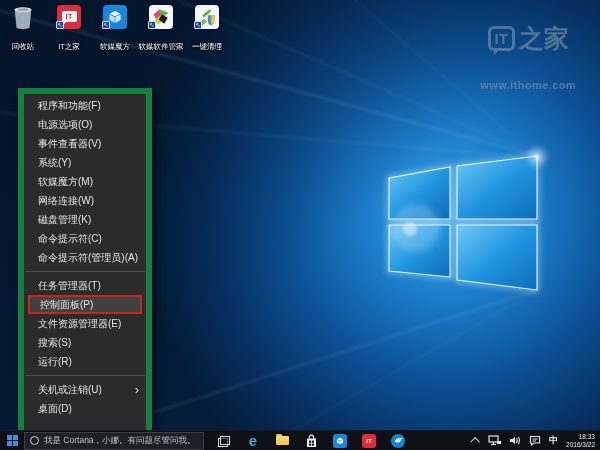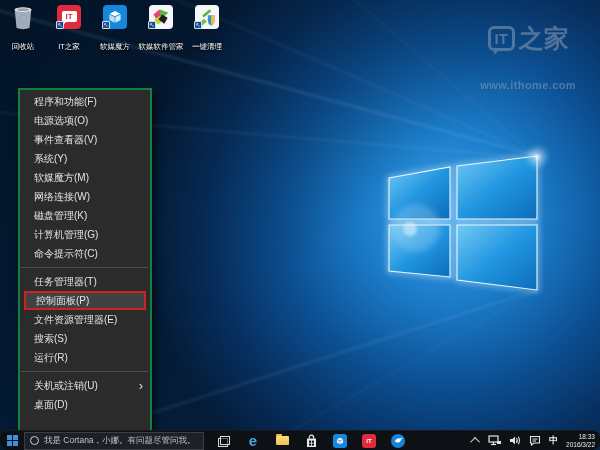--- a/index.html
+++ b/index.html
@@ -31,31 +31,31 @@
   .circle-blue{width:24px;height:24px;border-radius:50%;background:#1486d8;display:flex;align-items:center;justify-content:center;}
   .it-bubble{background:#fff;border-radius:2px;width:15px;height:11px;display:flex;align-items:center;justify-content:center;
     color:#df2b3c;font-weight:bold;font-size:8px;position:relative;line-height:1;}
   .it-bubble::after{content:"";position:absolute;left:1px;bottom:-3px;
     border-left:4px solid #fff;border-bottom:4px solid transparent;}
   .badge{position:absolute;left:0;bottom:1px;width:8px;height:8px;background:#1c4a8c;border:1px solid #cfe0f2;
     border-radius:1px;color:#fff;font-size:6px;line-height:7px;text-align:center;box-sizing:border-box;}
   .dicon-label{margin-top:12px;font-size:7.5px;color:#fff;text-shadow:0 1px 2px #000,0 0 3px #000;white-space:nowrap;}
   
   .ctx-menu{position:absolute;left:18px;top:88px;width:134px;height:357px;z-index:6;
-    background:#2b2b2b;border:2px solid #15803d;box-sizing:border-box;
+    background:#2b2b2b;border:6px solid #15803d;box-sizing:border-box;
     box-shadow:3px 3px 8px rgba(0,0,0,.55);padding-top:2px;}
   .menu-item{height:19px;line-height:19px;padding-left:14px;font-size:10px;color:#e3e3e3;
     white-space:nowrap;position:relative;cursor:default;}
   .menu-item.highlighted{background:#414141;border:2px solid #c22;margin:0 4px;
     padding-left:10px;line-height:15px;box-sizing:border-box;}
   .menu-sep{height:1px;background:#4d4d4d;margin:4px 1px;}
   .submenu-arrow{position:absolute;right:7px;top:0;font-size:13px;color:#dcdcdc;}
   
   .taskbar{position:absolute;left:0;bottom:0;width:600px;height:20px;background:#0d1014;
-    display:flex;align-items:center;z-index:10;border-top:1px solid rgba(255,255,255,.04);box-sizing:border-box;border-radius:8px;}
+    display:flex;align-items:center;z-index:10;border-top:1px solid rgba(255,255,255,.04);box-sizing:border-box;}
   .start-btn{width:24px;height:20px;display:flex;align-items:center;justify-content:center;}
   .win-logo{width:11px;height:11px;display:grid;grid-template-columns:5px 5px;grid-template-rows:5px 5px;gap:1px;}
   .win-logo span{background:#3f8fd6;}
   .search-box{width:180px;height:18px;background:#1d2127;border:1px solid #3a3f46;box-sizing:border-box;
     display:flex;align-items:center;gap:5px;padding:0 5px;overflow:hidden;}
   .cortana-ring{width:9px;height:9px;border:1.5px solid #cdd2d6;border-radius:50%;flex:0 0 auto;box-sizing:border-box;}
   .search-text{font-size:8.5px;color:#bcc1c6;white-space:nowrap;}
   .tb-apps{display:flex;align-items:center;gap:13px;margin-left:12px;}
   .tb-btn{display:flex;align-items:center;justify-content:center;width:16px;height:16px;position:relative;}
   .taskview{position:relative;width:12px;height:10px;}
@@ -213,22 +213,22 @@
   </div>
 
   <div class="ctx-menu">
     <div class="menu-item">程序和功能(F)</div>
     <div class="menu-item">电源选项(O)</div>
     <div class="menu-item">事件查看器(V)</div>
     <div class="menu-item">系统(Y)</div>
     <div class="menu-item">软媒魔方(M)</div>
     <div class="menu-item">网络连接(W)</div>
     <div class="menu-item">磁盘管理(K)</div>
-    <div class="menu-item">计算机管理(G)</div>
     <div class="menu-item">命令提示符(C)</div>
+    <div class="menu-item">命令提示符(管理员)(A)</div>
     <div class="menu-sep"></div>
     <div class="menu-item">任务管理器(T)</div>
     <div class="menu-item highlighted">控制面板(P)</div>
     <div class="menu-item">文件资源管理器(E)</div>
     <div class="menu-item">搜索(S)</div>
     <div class="menu-item">运行(R)</div>
     <div class="menu-sep"></div>
     <div class="menu-item">
       <span>关机或注销(U)</span>
       <span class="submenu-arrow">›</span>

